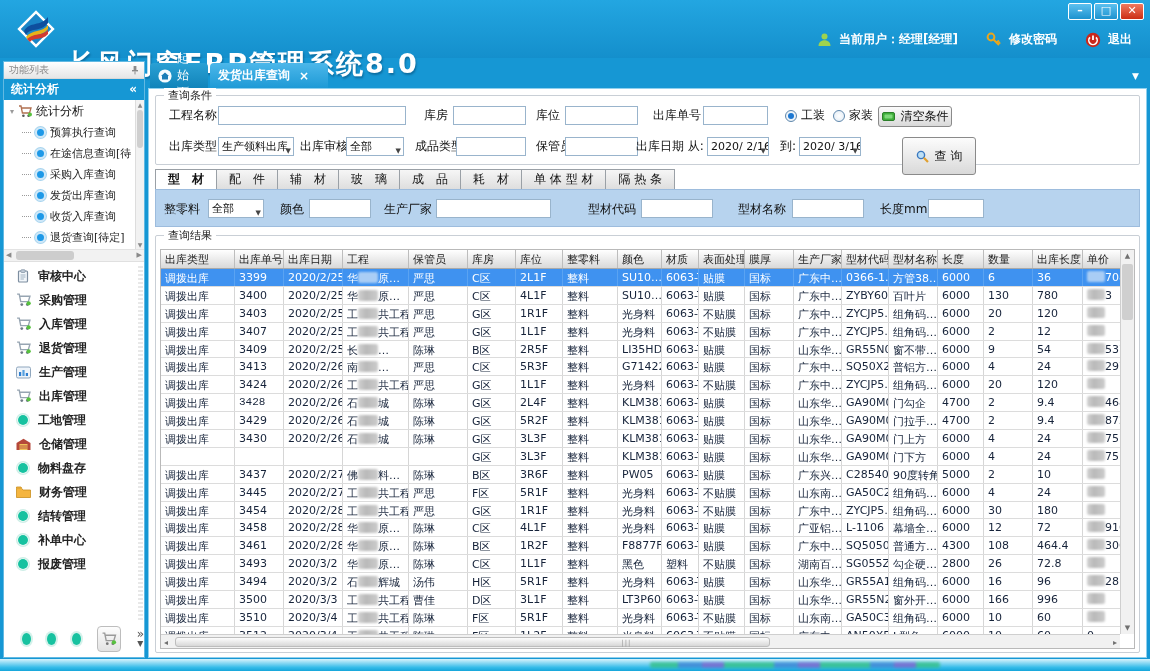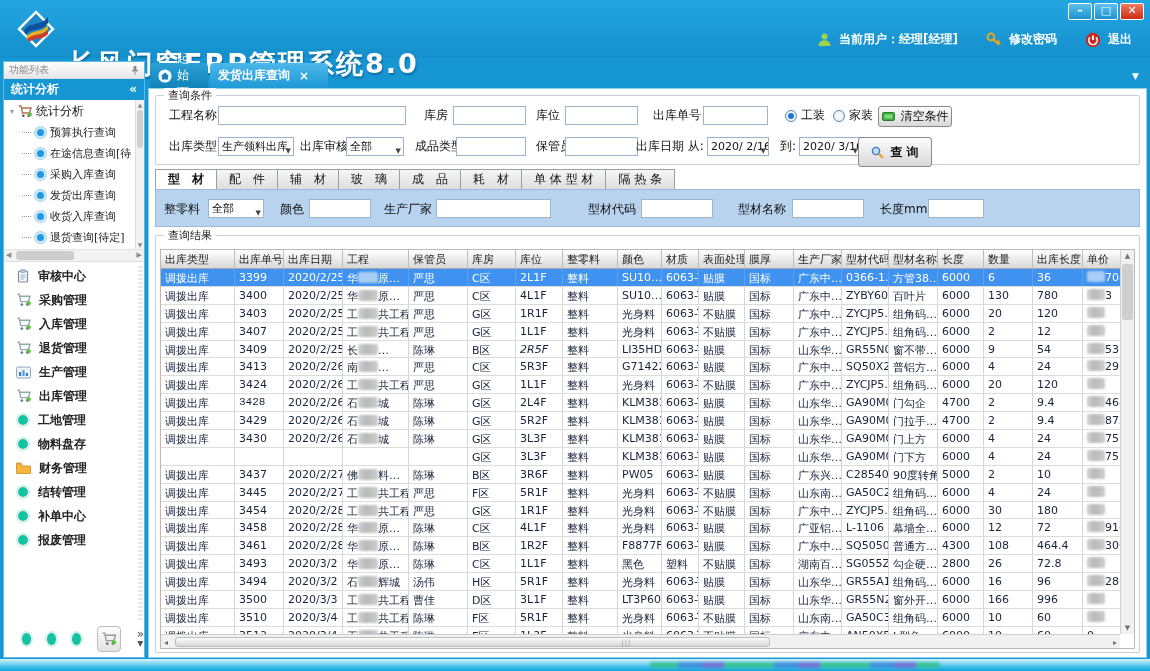--- a/index.html
+++ b/index.html
@@ -314,20 +314,30 @@
           <span class="icon">
             <svg width="14" height="14" viewBox="0 0 14 14">
               <circle cx="7" cy="7" r="5" fill="#17c2a0"></circle>
               <circle cx="7" cy="7" r="6.3" fill="none" stroke="#cdeee6" stroke-width="1.4"></circle>
             </svg>
           </span>
           <span>工地管理</span>
         </div>
         <div class="menu-item">
           <span class="icon">
+            <svg width="15" height="13" viewBox="0 0 15 13">
+              <path d="M0.5 5 L7.5 0.8 L14.5 5 L14.5 12 L0.5 12 Z" fill="#b5483a"></path>
+              <rect x="3.5" y="6" width="8" height="6" fill="#f0c35c"></rect>
+              <path d="M3.5 8 h8 M3.5 10 h8" stroke="#b5483a" stroke-width="0.9"></path>
+            </svg>
+          </span>
+          <span>仓储管理</span>
+        </div>
+        <div class="menu-item">
+          <span class="icon">
             <svg width="14" height="14" viewBox="0 0 14 14">
               <circle cx="7" cy="7" r="5" fill="#17c2a0"></circle>
               <circle cx="7" cy="7" r="6.3" fill="none" stroke="#cdeee6" stroke-width="1.4"></circle>
             </svg>
           </span>
           <span>物料盘存</span>
         </div>
         <div class="menu-item">
           <span class="icon">
             <svg width="15" height="12" viewBox="0 0 15 12">
@@ -433,21 +443,21 @@
           <span class="flabel" style="left:144px">出库审核</span>
           <span class="dd" style="left:190px;width:58px"><span>全部</span><span class="caret">▼</span></span>
           <span class="flabel" style="left:259px">成品类型</span>
           <span class="tinput" style="left:300px;width:70px"></span>
           <span class="flabel" style="left:380px">保管员</span>
           <span class="tinput" style="left:409px;width:73px"></span>
           <span class="flabel" style="left:480px">出库日期 从:</span>
           <span class="dd" style="left:551px;width:62px"><span>2020/ 2/16</span><span class="caret">▼</span></span>
           <span class="flabel" style="left:624px">到:</span>
           <span class="dd" style="left:643px;width:62px"><span>2020/ 3/16</span><span class="caret">▼</span></span>
-          <span class="btn" style="left:702px;width:74px;height:30px;font-weight:bold">
+          <span class="btn" style="left:746px;width:74px;height:38px;font-weight:normal">
             <span class="icon">
                 <svg width="13" height="13" viewBox="0 0 13 13">
                   <circle cx="5" cy="5" r="3.6" fill="#bfe0f5" stroke="#3a78c0" stroke-width="1.4"></circle>
                   <path d="M7.8 7.8 L12 12" stroke="#e0a030" stroke-width="2.2"></path>
                 </svg>
               </span>
             <span>查 询</span>
           </span>
         </div>
       </div>
@@ -592,21 +602,21 @@
                 <div class="cell" style="width: 48px;"><span class="cns" style="width: 18px;"></span></div>
                 <div class="cell" style="width: 30px;">0</div>
               </div>
               <div class="row">
                 <div class="cell" style="width: 74px;">调拨出库</div>
                 <div class="cell" style="width: 49px;">3409</div>
                 <div class="cell" style="width: 59px;">2020/2/25</div>
                 <div class="cell" style="width: 66px;">长<span class="cns" style="width: 20px;"></span>…</div>
                 <div class="cell" style="width: 59px;">陈琳</div>
                 <div class="cell" style="width: 48px;">B区</div>
-                <div class="cell" style="width: 47px; font-style: italic;">2R5F</div>
+                <div class="cell" style="width: 47px;">2R5F</div>
                 <div class="cell" style="width: 55px;">整料</div>
                 <div class="cell" style="width: 44px;">LI35HD</div>
                 <div class="cell" style="width: 37px;">6063-T5</div>
                 <div class="cell" style="width: 46px;">贴膜</div>
                 <div class="cell" style="width: 49px;">国标</div>
                 <div class="cell" style="width: 48px;">山东华…</div>
                 <div class="cell" style="width: 47px;">GR55N02</div>
                 <div class="cell" style="width: 49px;">窗不带…</div>
                 <div class="cell" style="width: 46px;">6000</div>
                 <div class="cell" style="width: 49px;">9</div>

